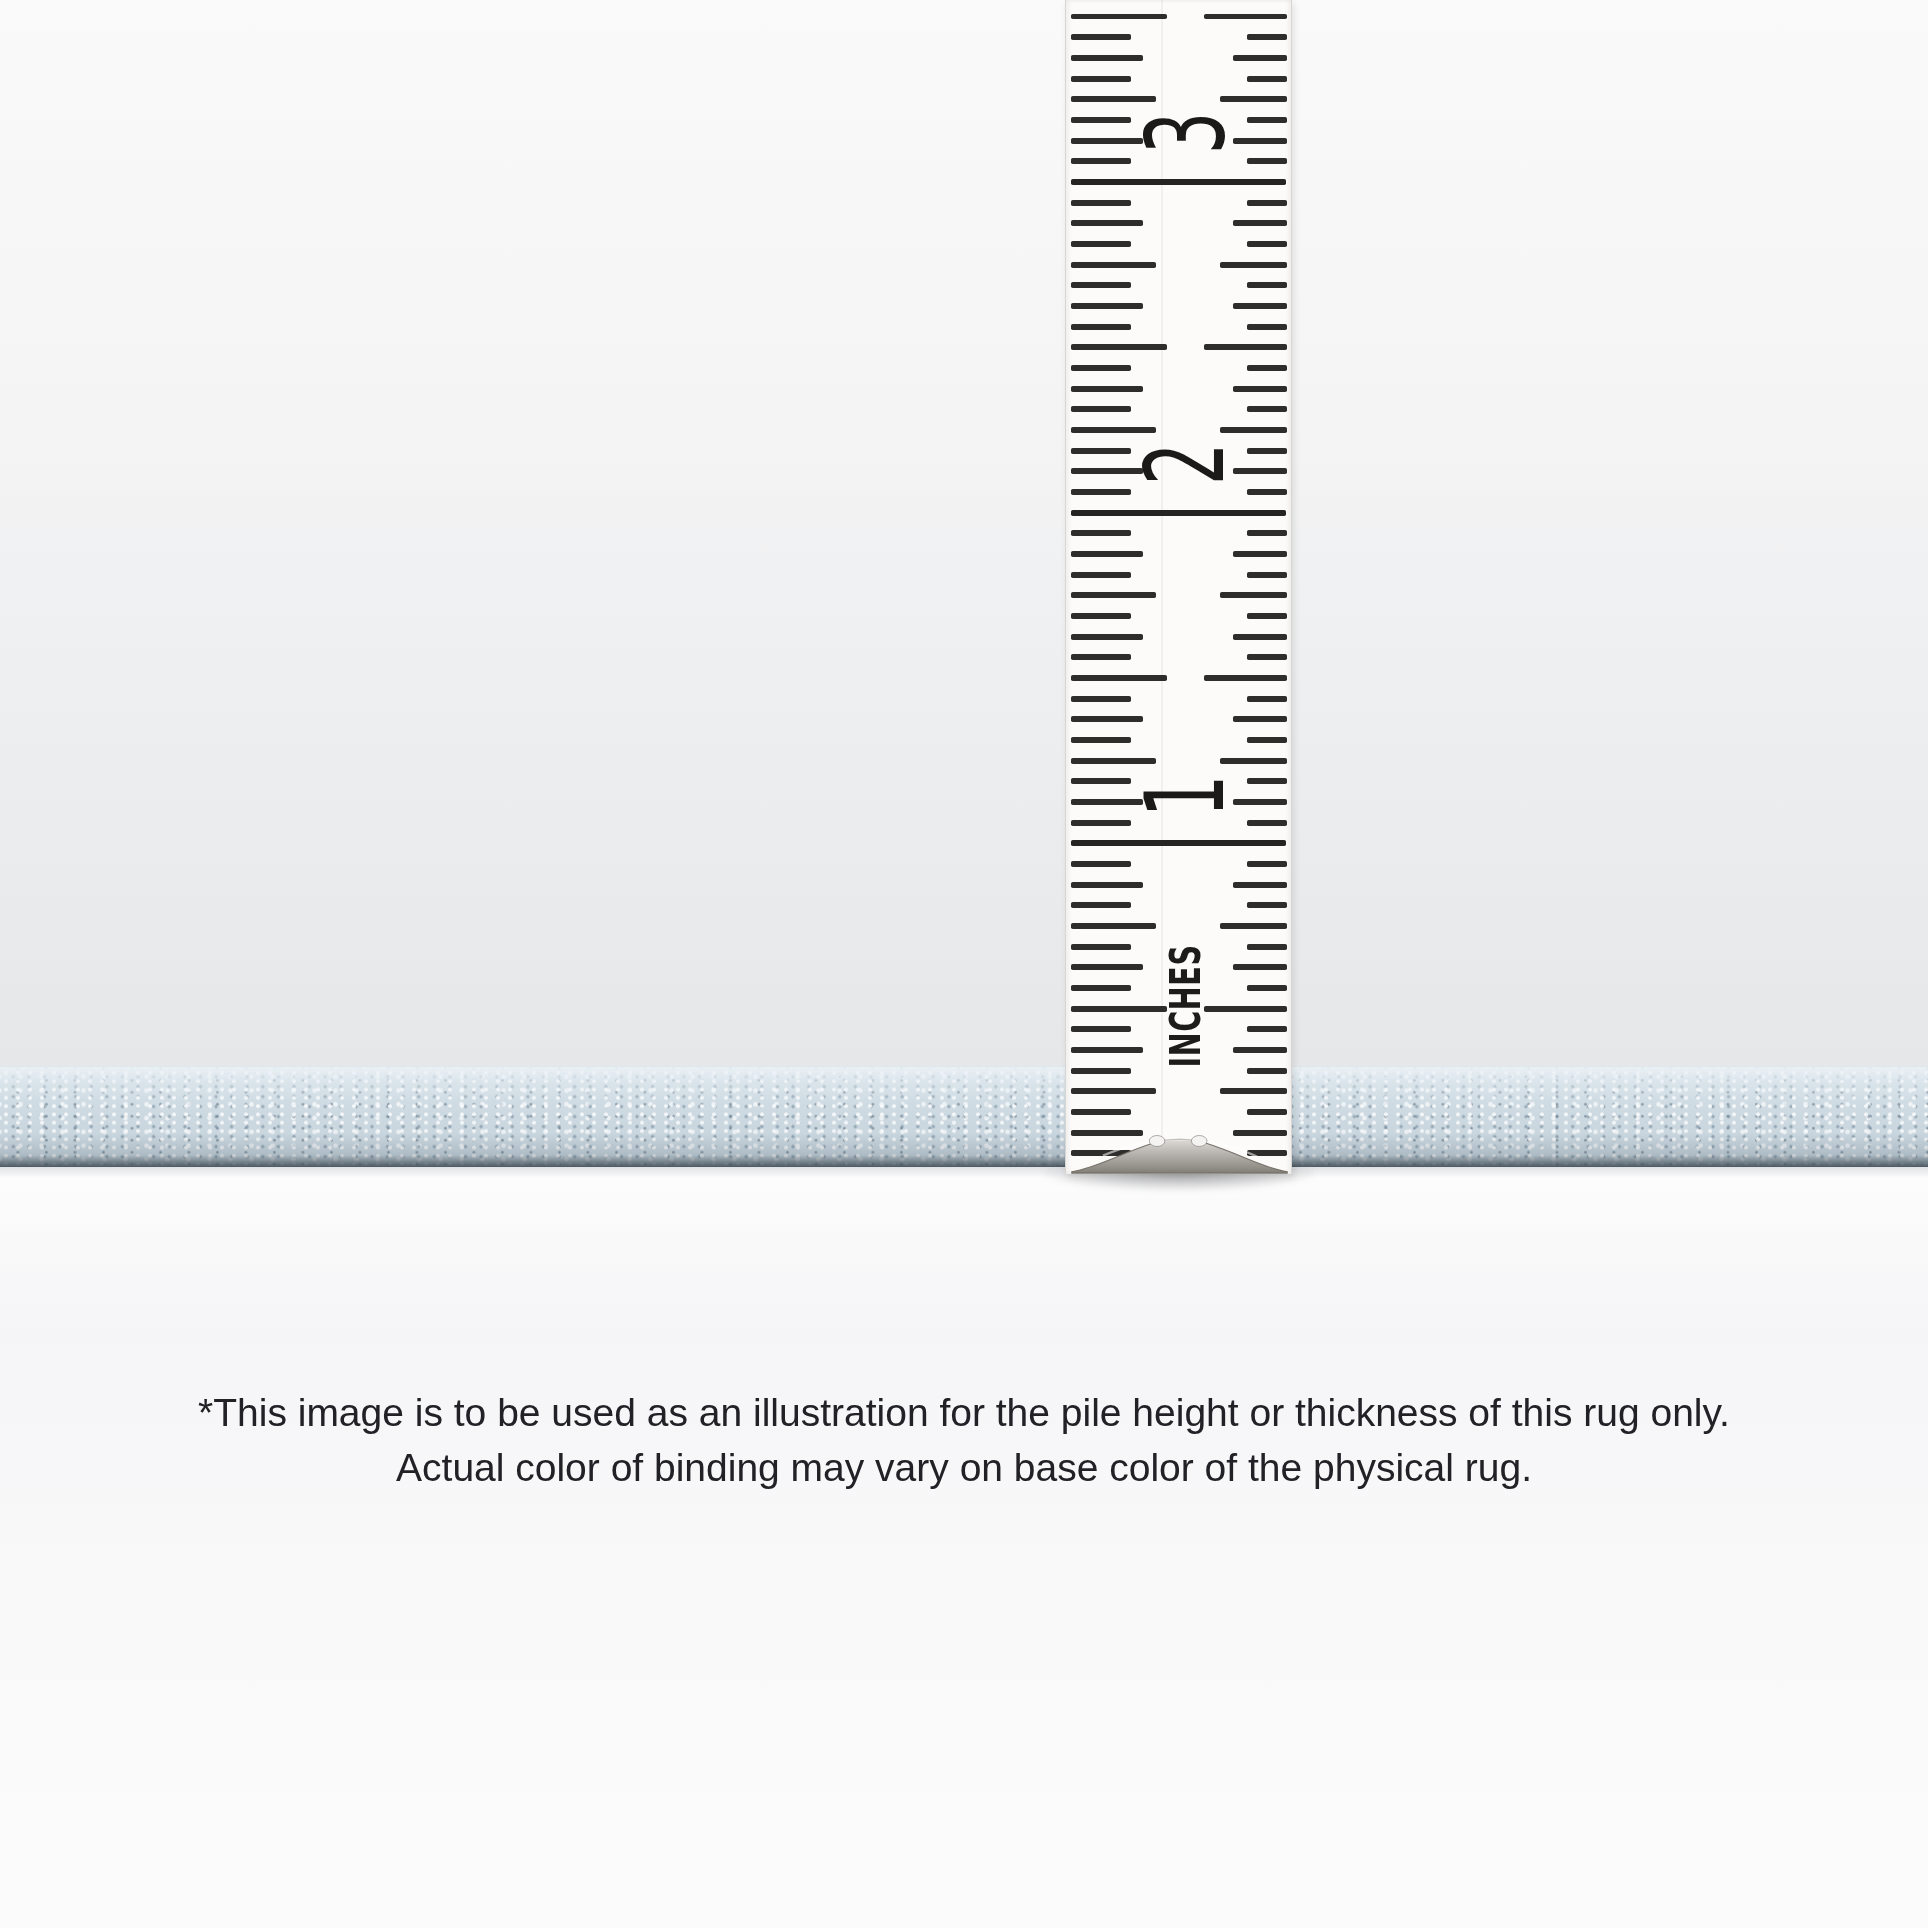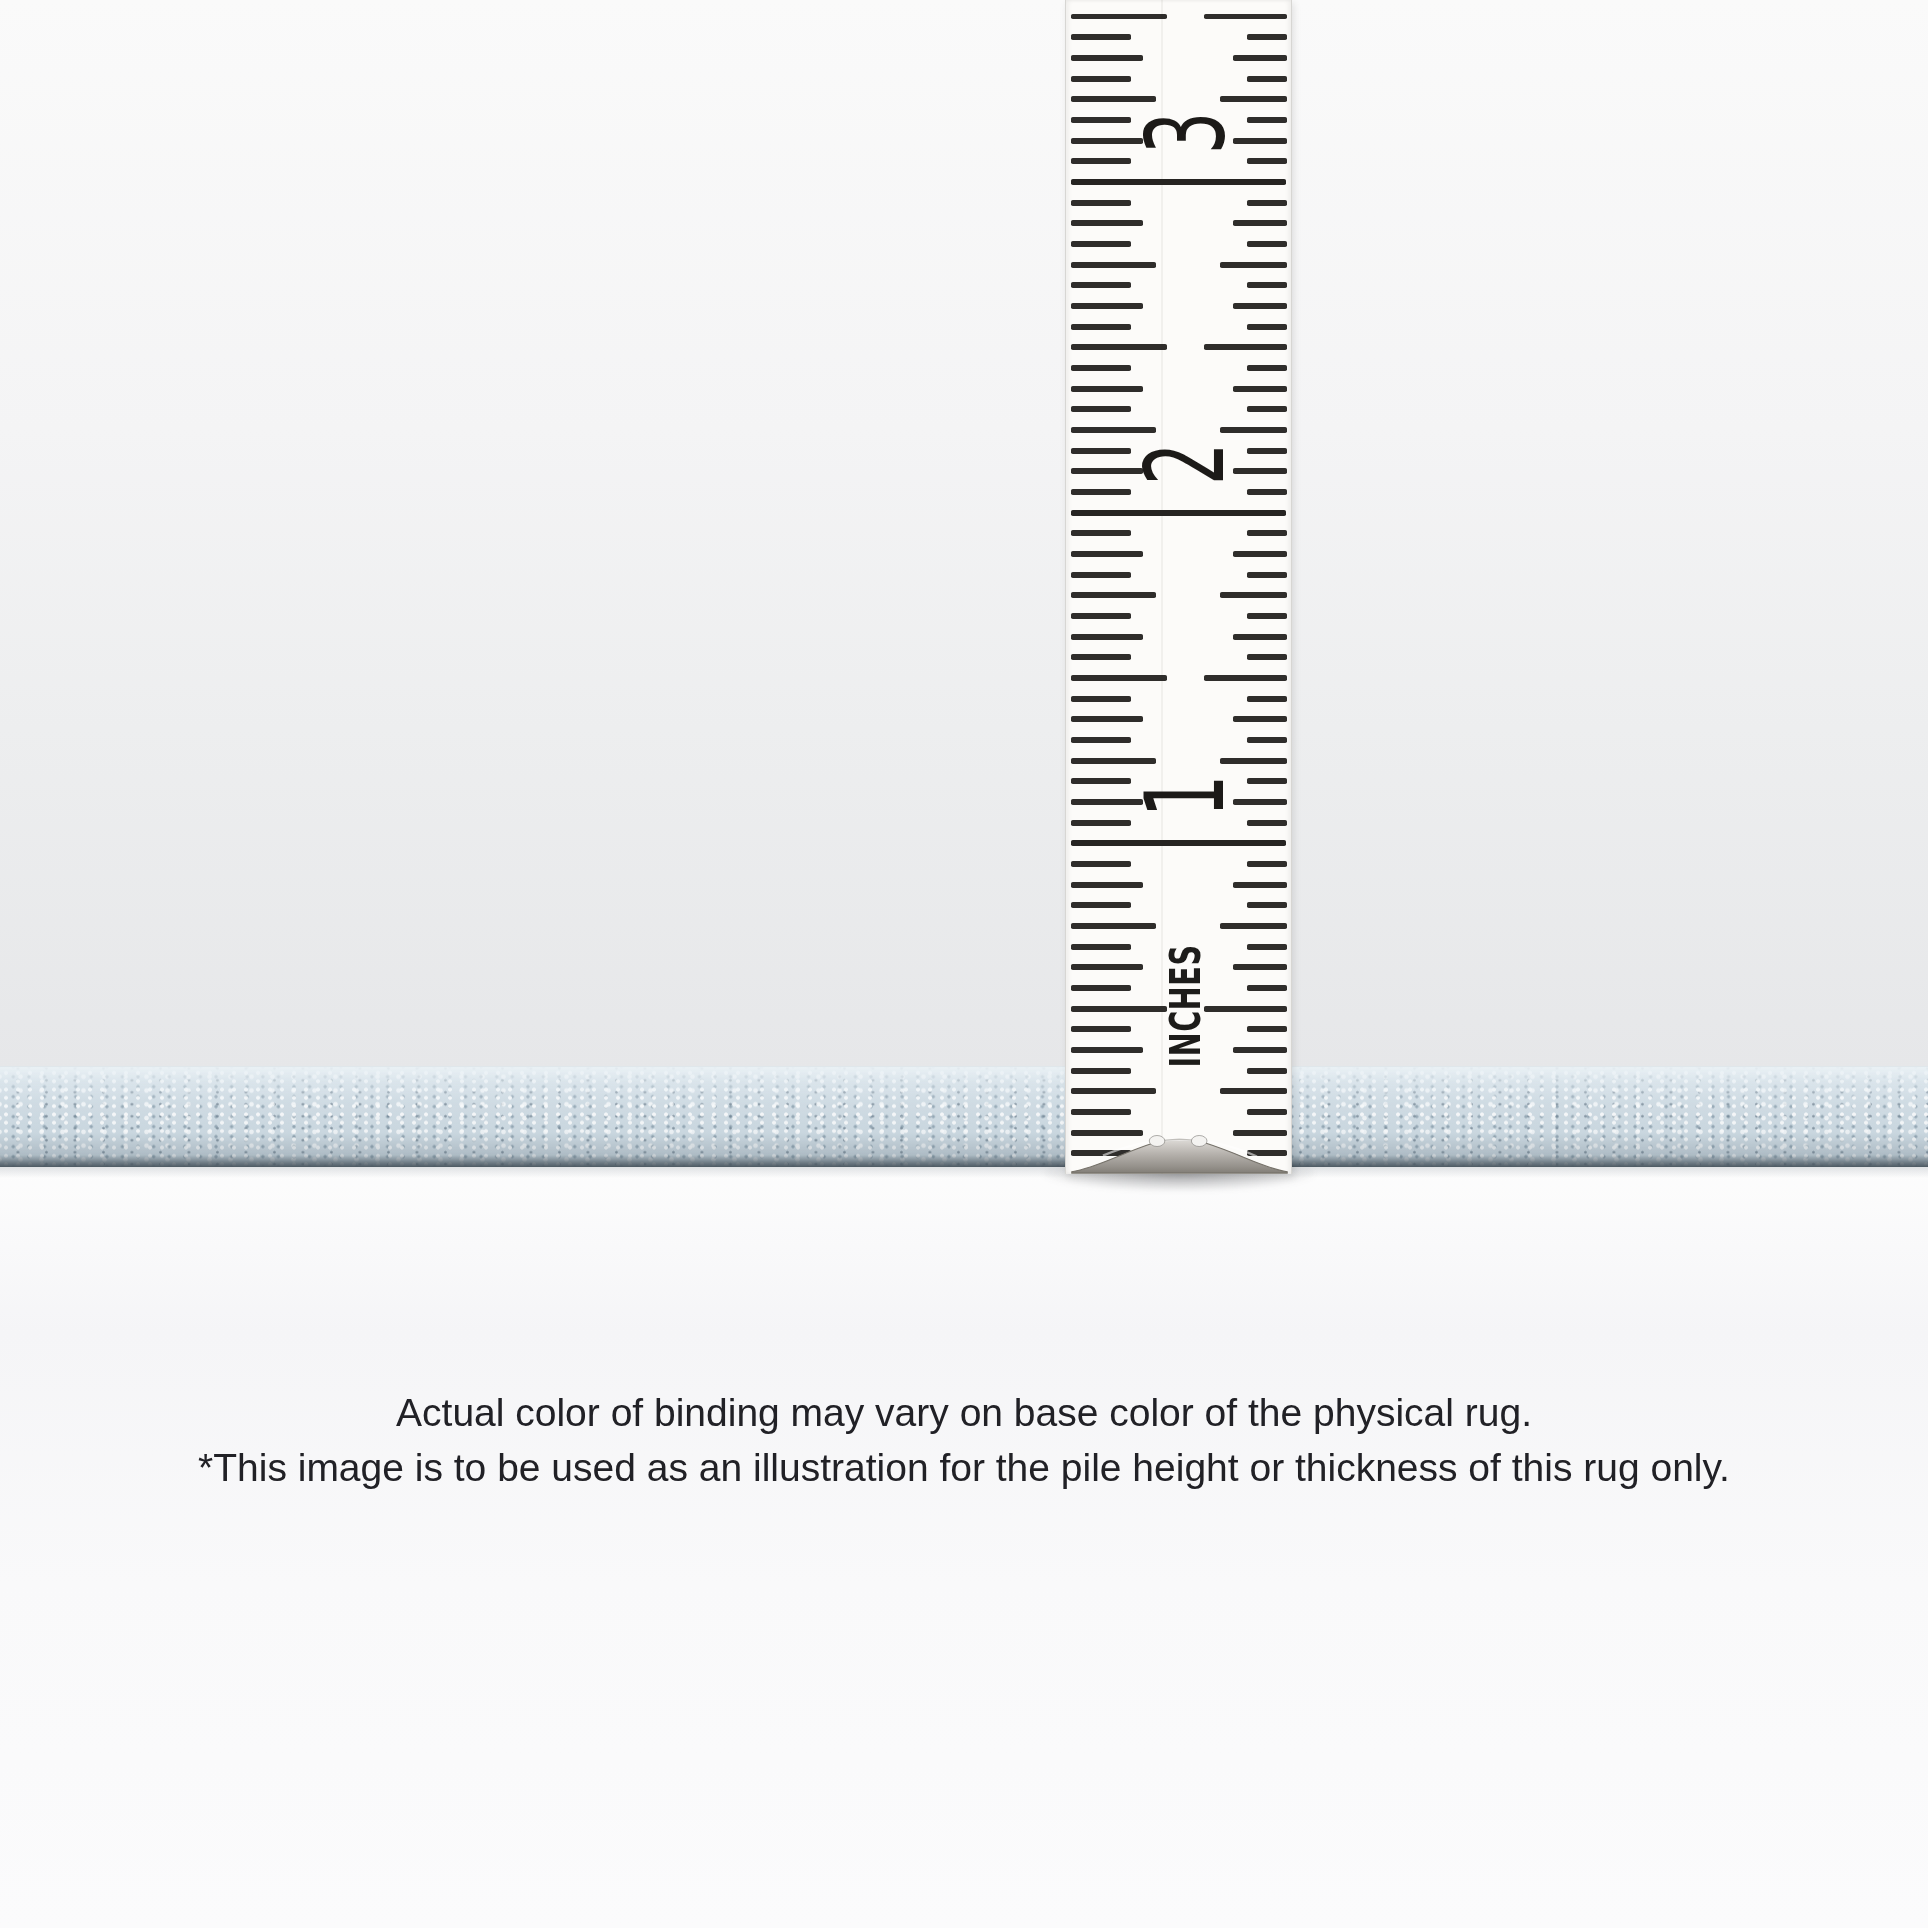--- a/index.html
+++ b/index.html
@@ -226,18 +226,18 @@
         </linearGradient>
       </defs>
       <path d="M6,47 L6,45.5 C34,41 58,26 96,14 C112,9 135,9 151,14 C192,27 216,42 241,45.5 L241,47 Z" fill="url(#metalGrad)" stroke="#757169" stroke-width="1.2"></path>
       <path d="M40,28 C70,15 100,10.5 124,10.5 C150,10.5 180,16 208,29" fill="none" stroke="rgba(255,255,255,0.55)" stroke-width="2.5"></path>
       <ellipse cx="99" cy="12" rx="8.5" ry="6" fill="#f4f3f1" stroke="rgba(110,108,104,0.6)" stroke-width="1"></ellipse>
       <ellipse cx="145" cy="12" rx="8.5" ry="6" fill="#f4f3f1" stroke="rgba(110,108,104,0.6)" stroke-width="1"></ellipse>
     </svg>
   </div>
 
   <div class="caption">
+    <p>*This image is to be used as an illustration for the pile height or thickness of this rug only.</p>
     <p>Actual color of binding may vary on base color of the physical rug.</p>
-    <p>*This image is to be used as an illustration for the pile height or thickness of this rug only.</p>
   </div>
 
 </div>
 
 
 </body></html>

